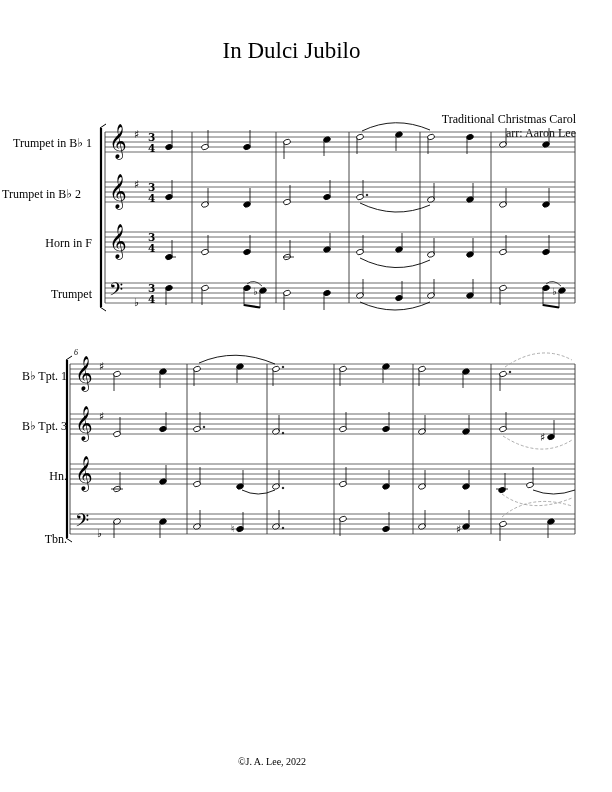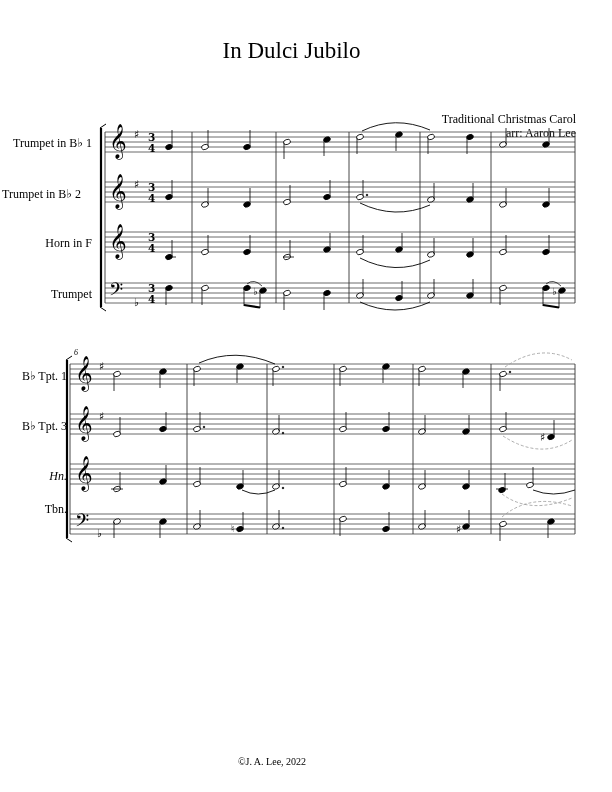--- a/index.html
+++ b/index.html
@@ -20,22 +20,22 @@
   <div>arr: Aaron Lee</div>
 </div>
 
 <div class="inst" style="right:520px;top:136px;">Trumpet in B♭ 1</div>
 <div class="inst" style="right:531px;top:187px;">Trumpet in B♭ 2</div>
 <div class="inst" style="right:520px;top:236px;">Horn in F</div>
 <div class="inst" style="right:520px;top:287px;">Trumpet</div>
 
 <div class="inst" style="right:545px;top:369px;margin-left:45px;">B♭ Tpt. 1</div>
 <div class="inst" style="right:545px;top:419px;">B♭ Tpt. 3</div>
-<div class="inst" style="right:545px;top:469px;font-style:italic;">Hn.</div>
-<div class="inst" style="right:545px;top:502px;">Tbn.</div>
+<div class="inst" style="right:545px;top:469px;">Hn.</div>
+<div class="inst" style="right:545px;top:532px;">Tbn.</div>
 <div class="measno" style="left:74px;top:348px;">6</div>
 
 <svg width="612" height="792" viewBox="0 0 612 792">
   <defs>
     <g id="staff">
       <line x1="0" y1="0" x2="1" y2="0"></line>
     </g>
   </defs>
   <g stroke="#444" stroke-width="0.8" fill="none">
 

